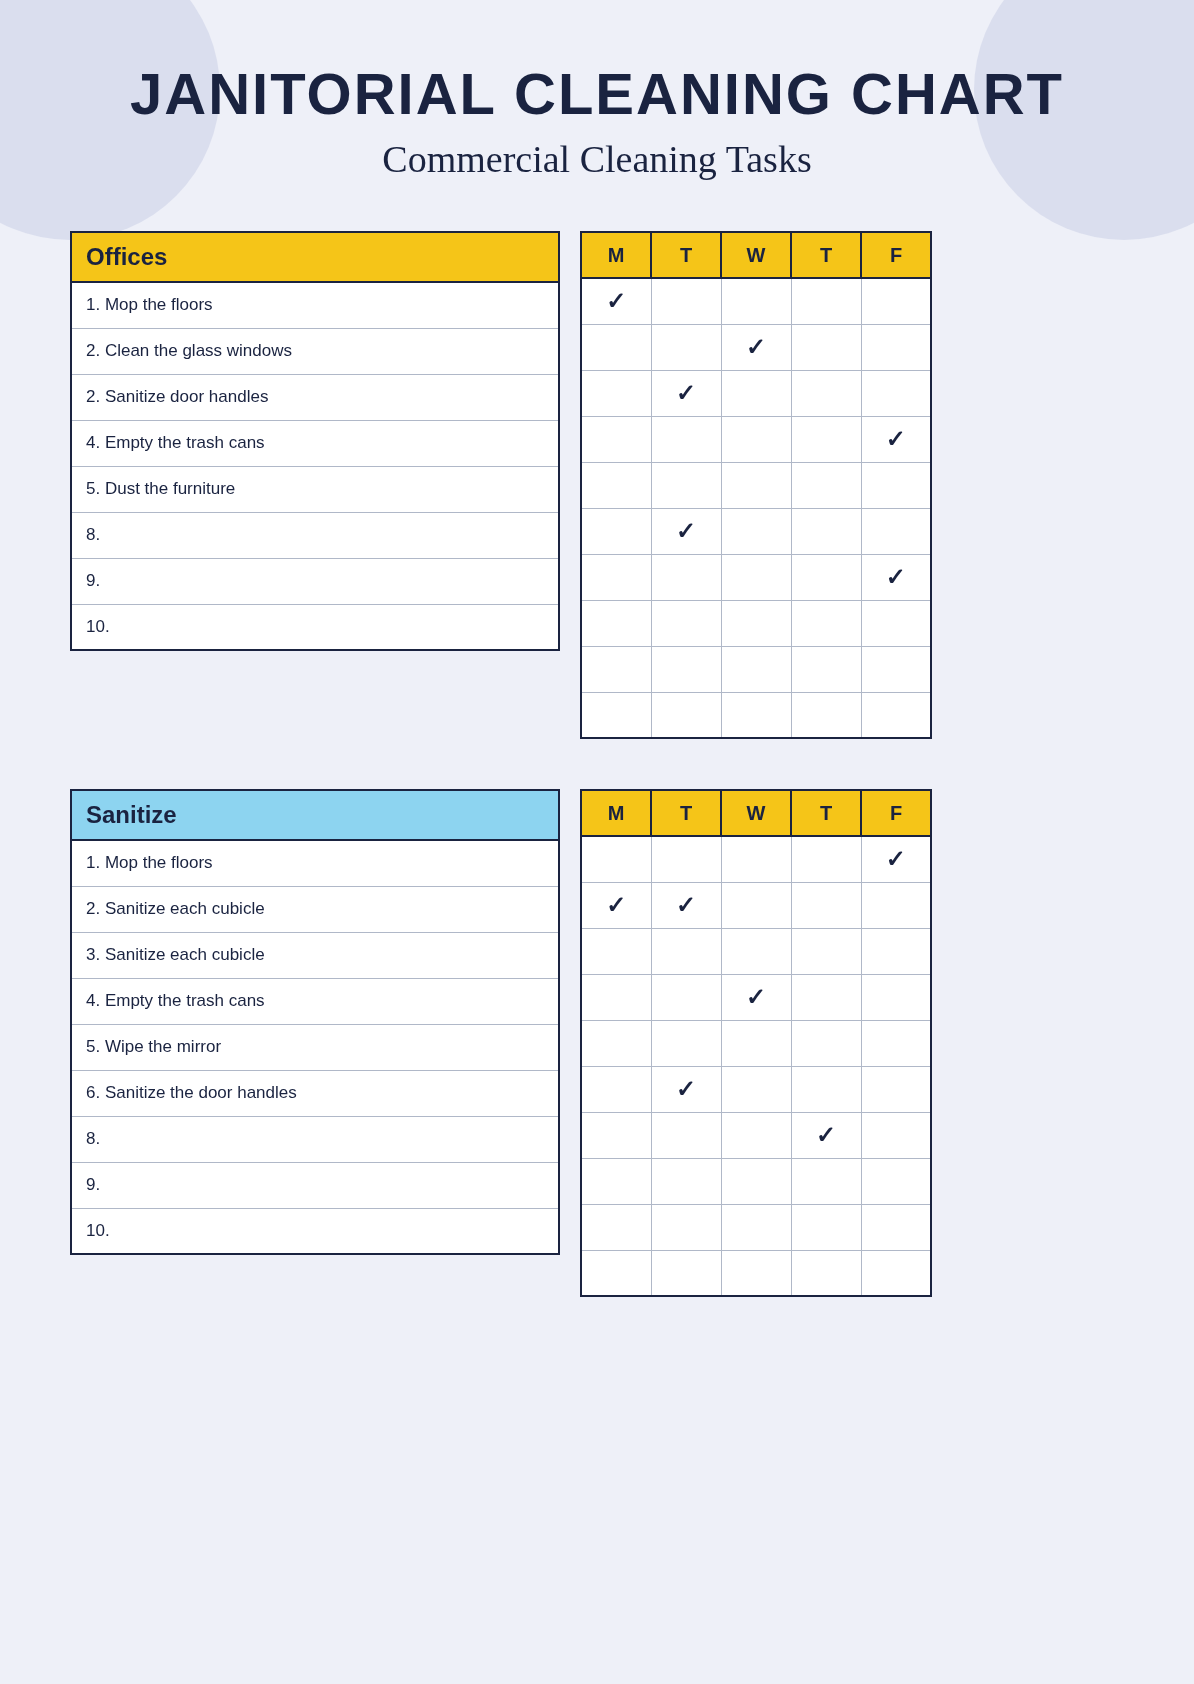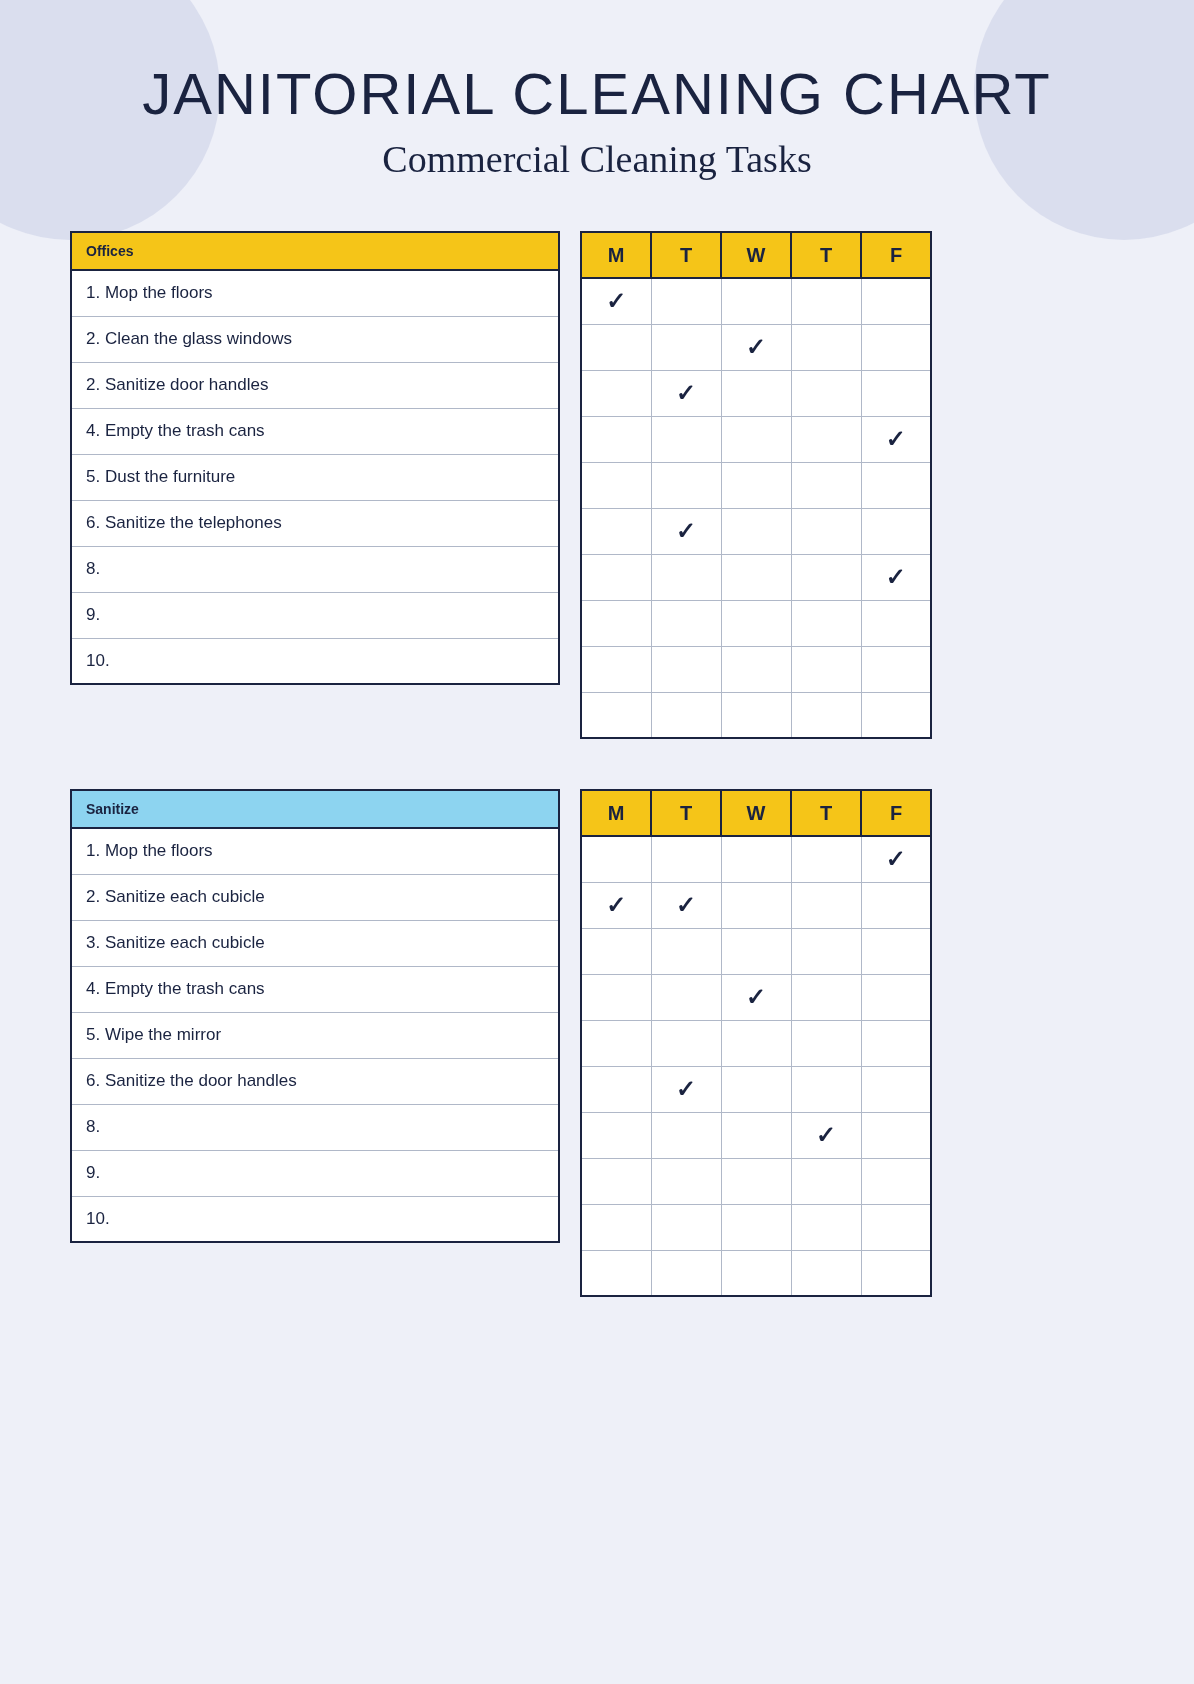--- a/index.html
+++ b/index.html
@@ -39,21 +39,21 @@
 
     .content {
       position: relative;
       z-index: 1;
       padding: 60px 70px 60px 70px;
     }
 
     .main-title {
       text-align: center;
       font-size: 58px;
-      font-weight: 400;
+      font-weight: 700;
       color: #1a2340;
       text-transform: uppercase;
       letter-spacing: 2px;
       margin-bottom: 10px;
       font-family: Arial Black, Arial, sans-serif;
     }
 
     .sub-title {
       text-align: center;
       font-size: 38px;
@@ -71,21 +71,21 @@
     }
 
     .task-table {
       border-collapse: collapse;
       width: 490px;
       flex-shrink: 0;
     }
 
     .task-table .header-row th {
       padding: 10px 14px;
-      font-size: 14px;
+      font-size: 24px;
       font-weight: 700;
       text-align: left;
       color: #1a2340;
       border: 2px solid #1a2340;
     }
 
     .offices-header {
       background: #f5c518;
     }
 
@@ -193,23 +193,20 @@
               <td>2. Clean the glass windows</td>
             </tr>
             <tr>
               <td>2. Sanitize door handles</td>
             </tr>
             <tr>
               <td>4. Empty the trash cans</td>
             </tr>
             <tr>
               <td>5. Dust the furniture</td>
-            </tr>
-            <tr>
-              <td>6. Sanitize the telephones</td>
             </tr>
             <tr>
               <td>8.</td>
             </tr>
             <tr>
               <td>9.</td>
             </tr>
             <tr>
               <td>10.</td>
             </tr>

